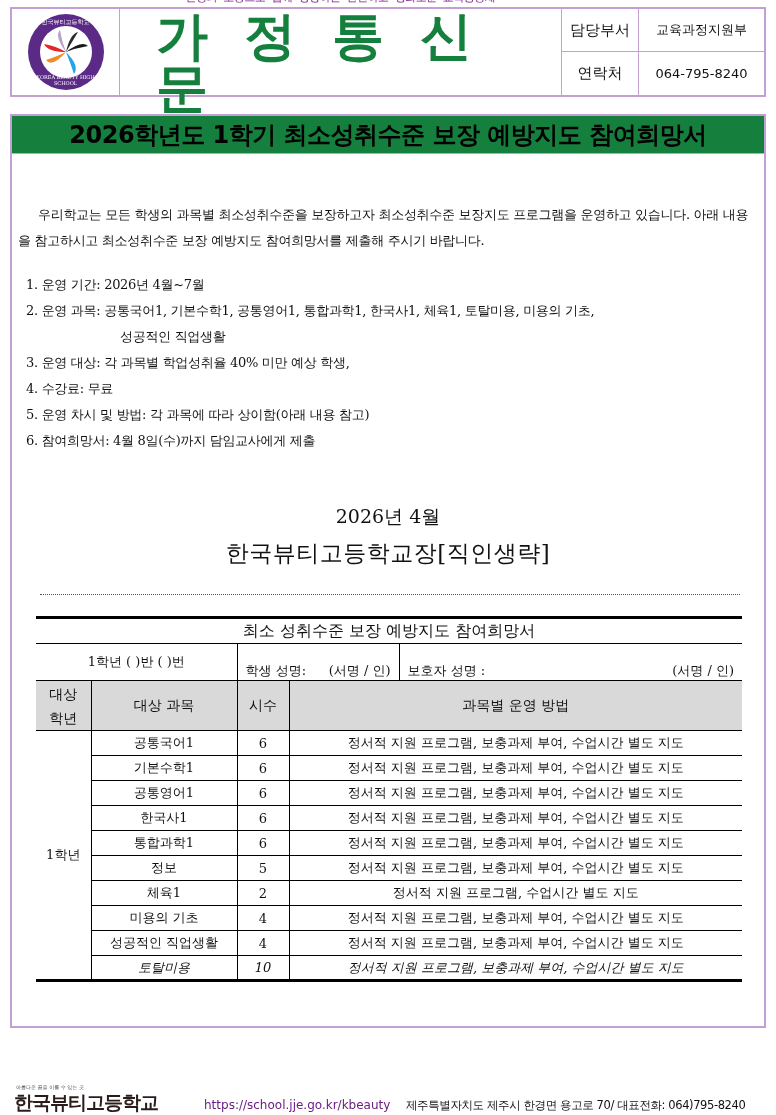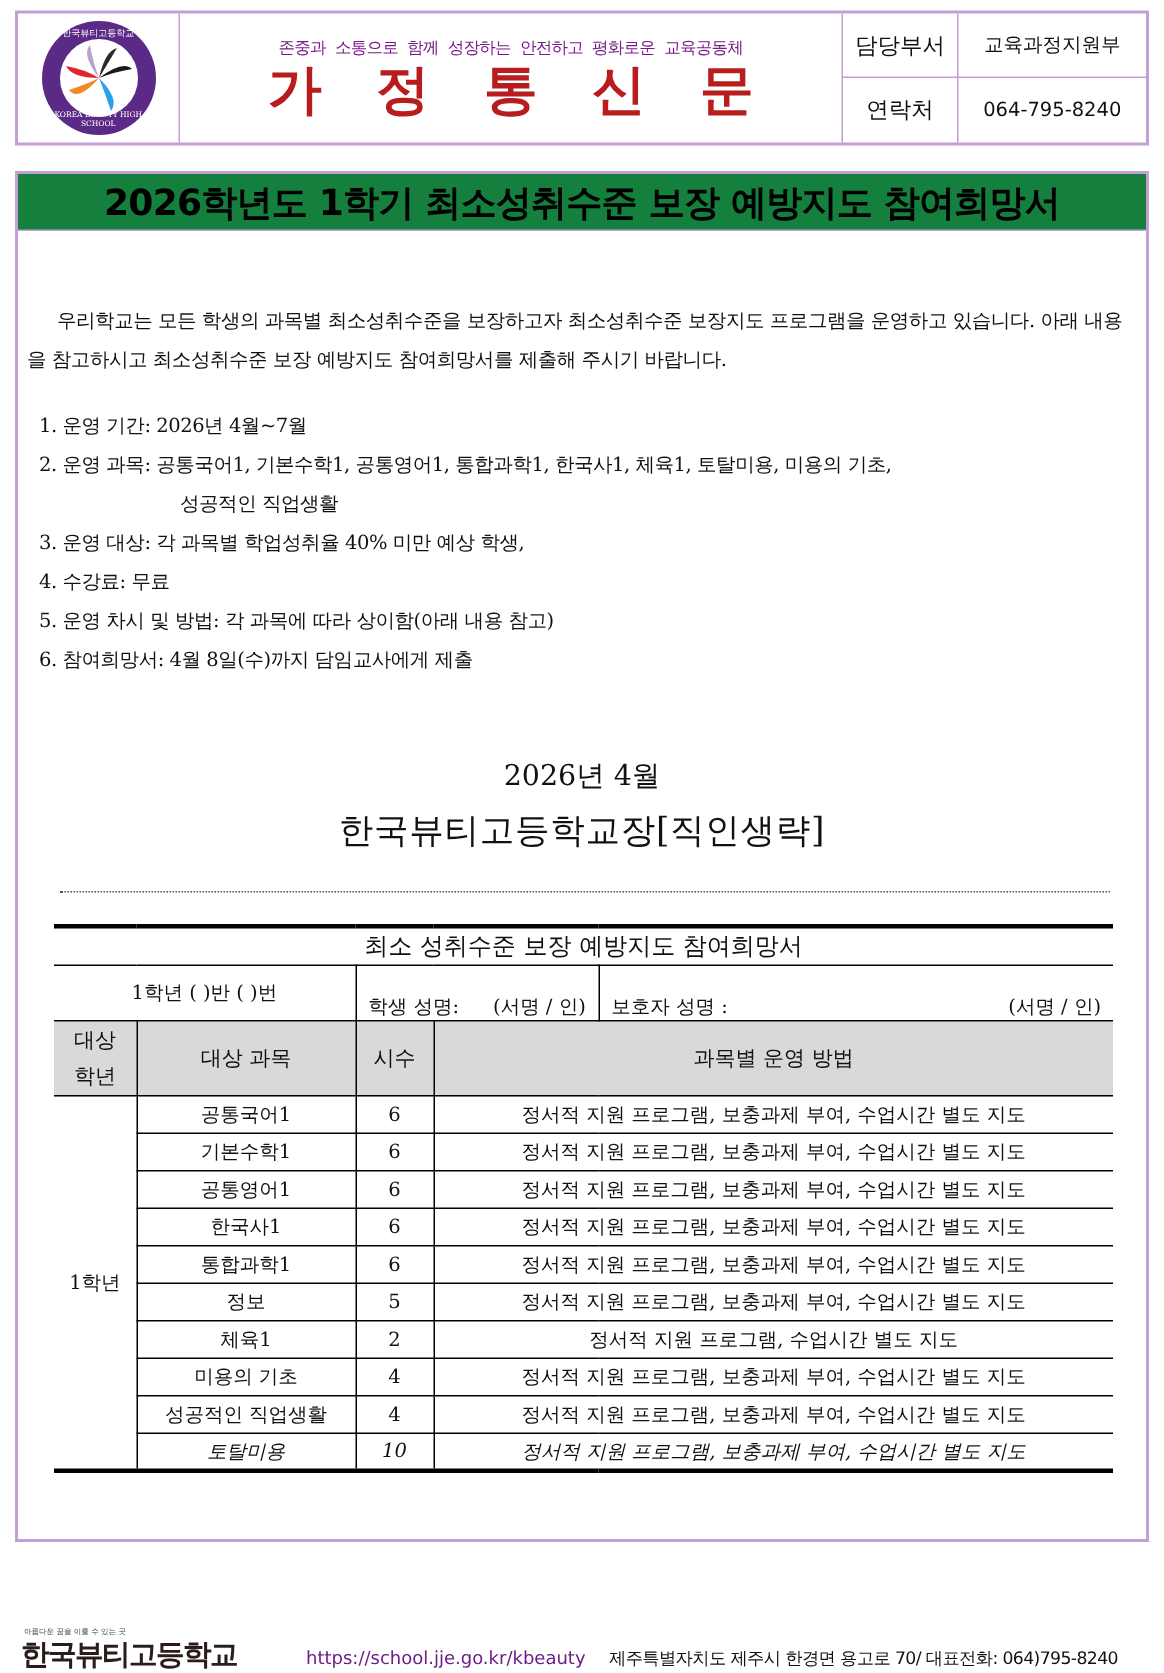--- a/index.html
+++ b/index.html
@@ -13,22 +13,22 @@
   .logo { width: 76px; height: 76px; border-radius: 50%; background: #5b2a86; position: relative;
           display: flex; align-items: center; justify-content: center; }
   .logo-inner { width: 52px; height: 52px; border-radius: 50%; background: #fff; position: relative; overflow: hidden; }
   .logo-ring-text { position: absolute; top: 4px; left: 0; right: 0; text-align: center; font-size: 6px; color: #fff;
                     font-family: "DejaVu Sans", sans-serif; }
   .logo-ring-text-b { position: absolute; bottom: 4px; left: 0; right: 0; text-align: center; font-size: 5px; color: #fff;
                     font-family: "DejaVu Serif", serif; }
   .title-cell { flex: 1; display: flex; flex-direction: column; align-items: center; justify-content: center;
                 border-right: 1px solid #c39fd3; }
   .slogan { font-family: Liberation Mono, monospace; font-size: 11px; color: #7a1a8a; letter-spacing: -0.5px; margin-bottom: 6px; }
-  .main-title { font-family: Liberation Mono, monospace; font-weight: bold; font-size: 36px; letter-spacing: 36px;
-                padding-left: 36px; color: #b91c1c; line-height: 1; }
+  .main-title { font-family: Liberation Serif, serif; font-weight: bold; font-size: 52px; letter-spacing: 36px;
+                padding-left: 36px; color: #15803d; line-height: 1; }
   .info-grid { width: 202px; display: grid; grid-template-columns: 77px 125px; grid-template-rows: 1fr 1fr; }
   .info-grid div { display: flex; align-items: center; justify-content: center; font-family: "DejaVu Sans", sans-serif; }
   .info-grid .lab { font-size: 15px; border-right: 1px solid #c39fd3; }
   .info-grid .val { font-size: 13px; }
   .info-grid .r1 { border-bottom: 1px solid #c39fd3; }
 
   
   .frame { position: absolute; left: 10px; top: 114px; width: 756px; height: 914px; border: 2px solid #c39fd3; }
   .form-title { height: 38px; background: #15803d; border-bottom: 1px solid #c39fd3;
                 display: flex; align-items: center; justify-content: center;

